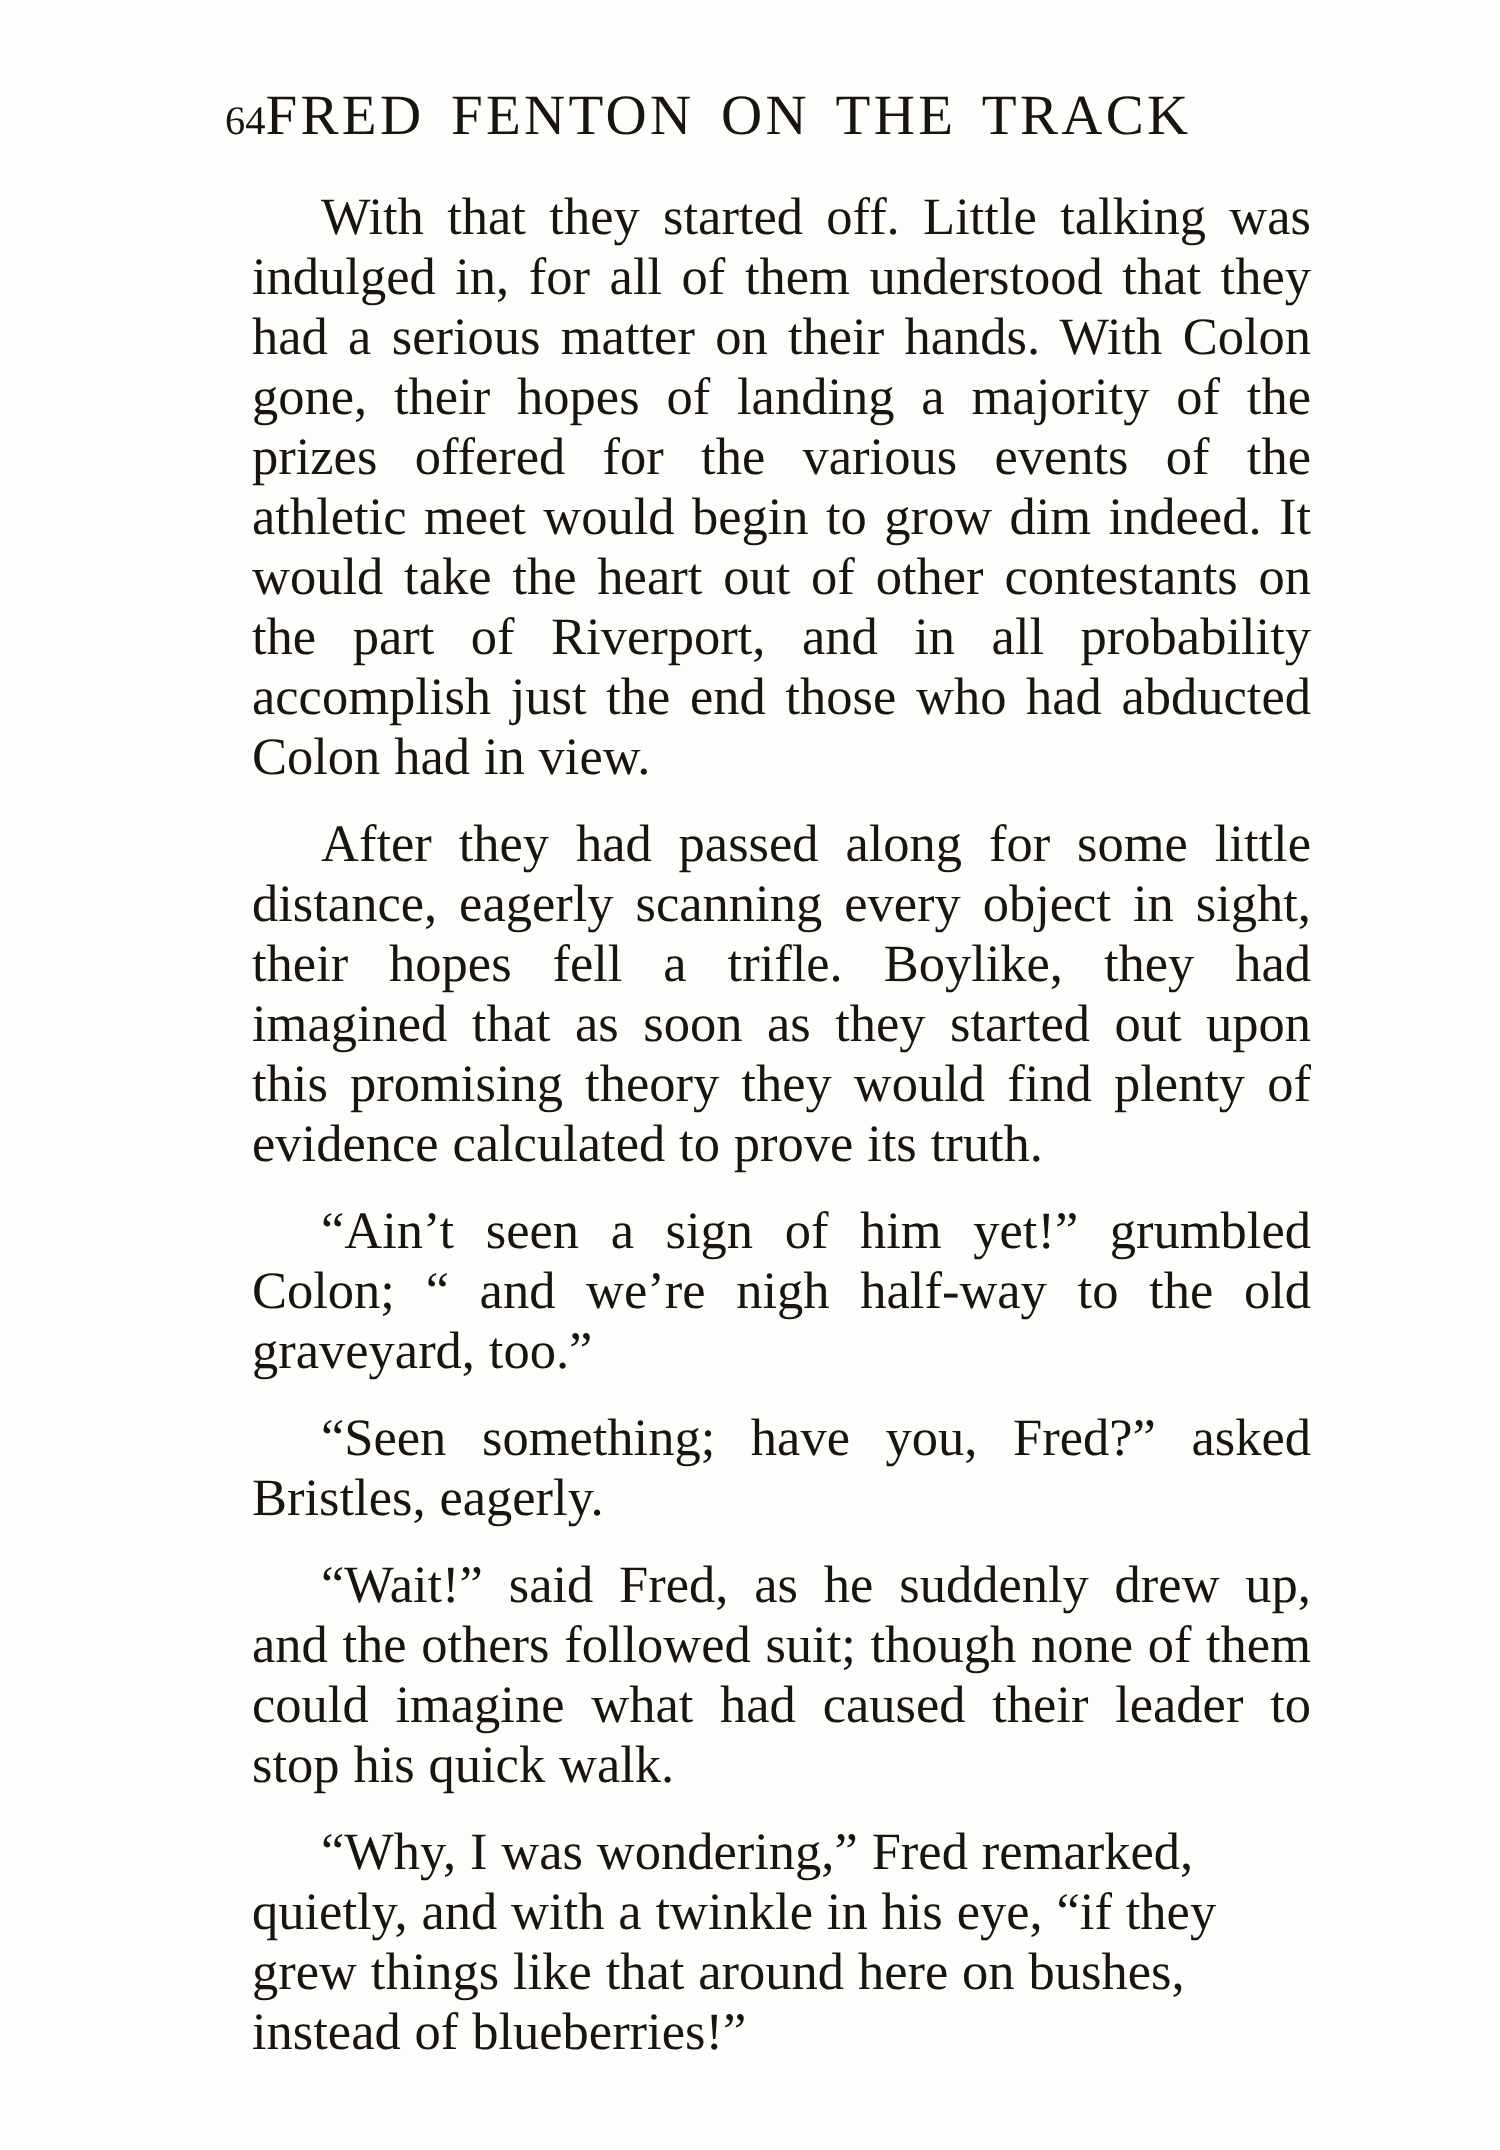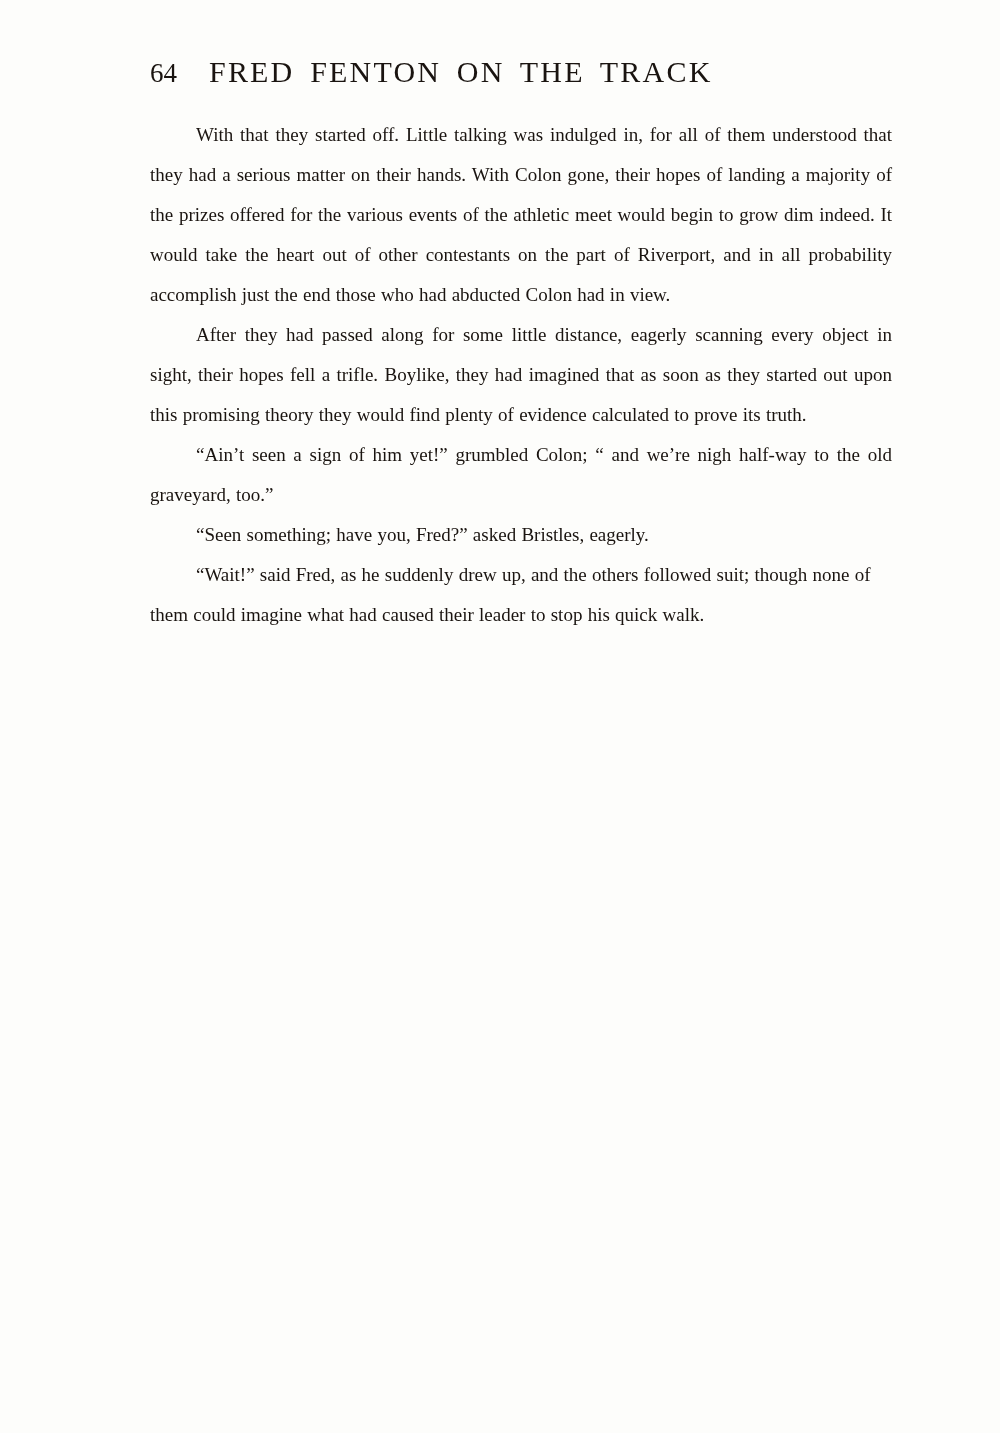--- a/index.html
+++ b/index.html
@@ -29,31 +29,30 @@
   .running-head {
     display: flex;
     align-items: baseline;
     font-size: 30px;
     letter-spacing: 0.5px;
     margin-bottom: 26px;
     white-space: nowrap;
   }
   .folio {
     font-size: 27px;
-    margin-right: 32px;
     letter-spacing: 0;
   }
   .head-title {
-    font-size: 30px;
+    font-size: 38px;
     letter-spacing: 2.2px;
     word-spacing: 6px;
   }
   .body-text p {
-    margin: 0;
-    font-size: 19px;
+    margin: 18px;
+    font-size: 35px;
     line-height: 40px;
     text-align: justify;
     text-justify: inter-word;
     text-indent: 46px;
     word-spacing: 0.5px;
     -webkit-hyphens: none;
     hyphens: none;
   }
   .body-text p:last-child {
     text-align: left;
@@ -69,16 +68,17 @@
       <span class="folio">64</span>
       <span class="head-title">FRED FENTON ON THE TRACK</span>
     </div>
 
     <div class="body-text">
       <p>With that they started off.  Little talking was indulged in, for all of them understood that they had a serious matter on their hands.  With Colon gone, their hopes of landing a majority of the prizes offered for the various events of the athletic meet would begin to grow dim indeed.  It would take the heart out of other contestants on the part of Riverport, and in all probability accomplish just the end those who had abducted Colon had in view.</p>
       <p>After they had passed along for some little distance, eagerly scanning every object in sight, their hopes fell a trifle.  Boylike, they had imagined that as soon as they started out upon this promising theory they would find plenty of evidence calculated to prove its truth.</p>
       <p>“Ain’t seen a sign of him yet!” grumbled Colon; “ and we’re nigh half-way to the old graveyard, too.”</p>
       <p>“Seen something; have you, Fred?” asked Bristles, eagerly.</p>
       <p>“Wait!” said Fred, as he suddenly drew up, and the others followed suit; though none of them could imagine what had caused their leader to stop his quick walk.</p>
+      <p>“Why, I was  wondering,” Fred remarked, quietly, and with a twinkle in his eye, “if they grew things like that around here on bushes, instead of blueberries!”</p>
     </div>
 
   </div>
 </div>
 
 </body></html>

